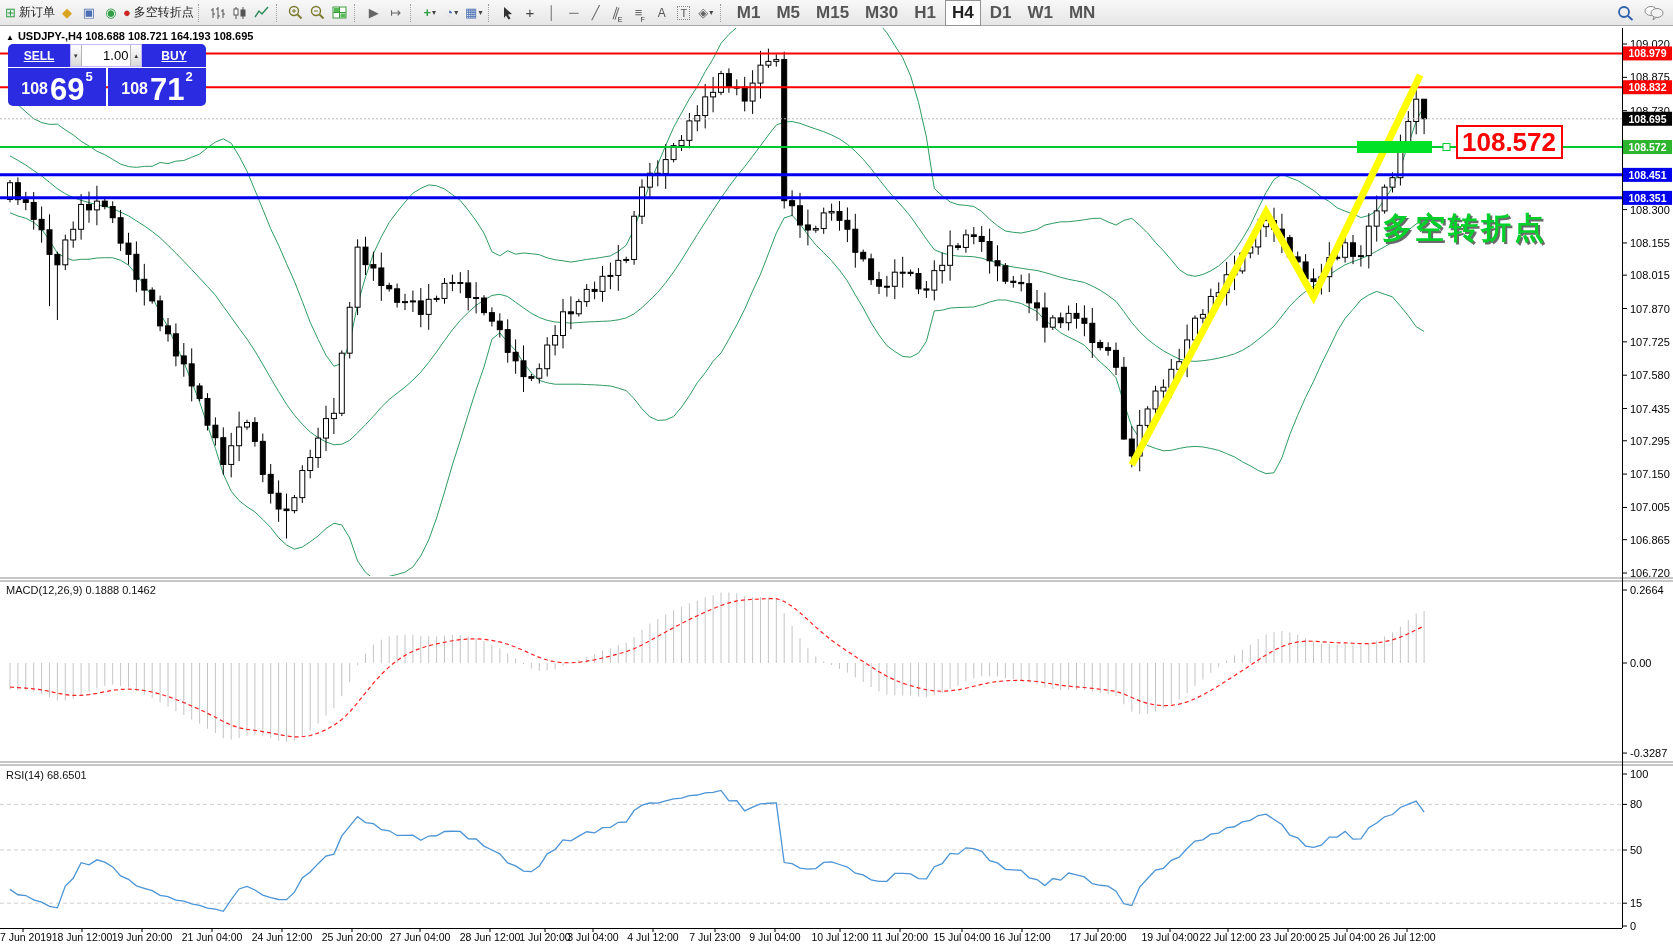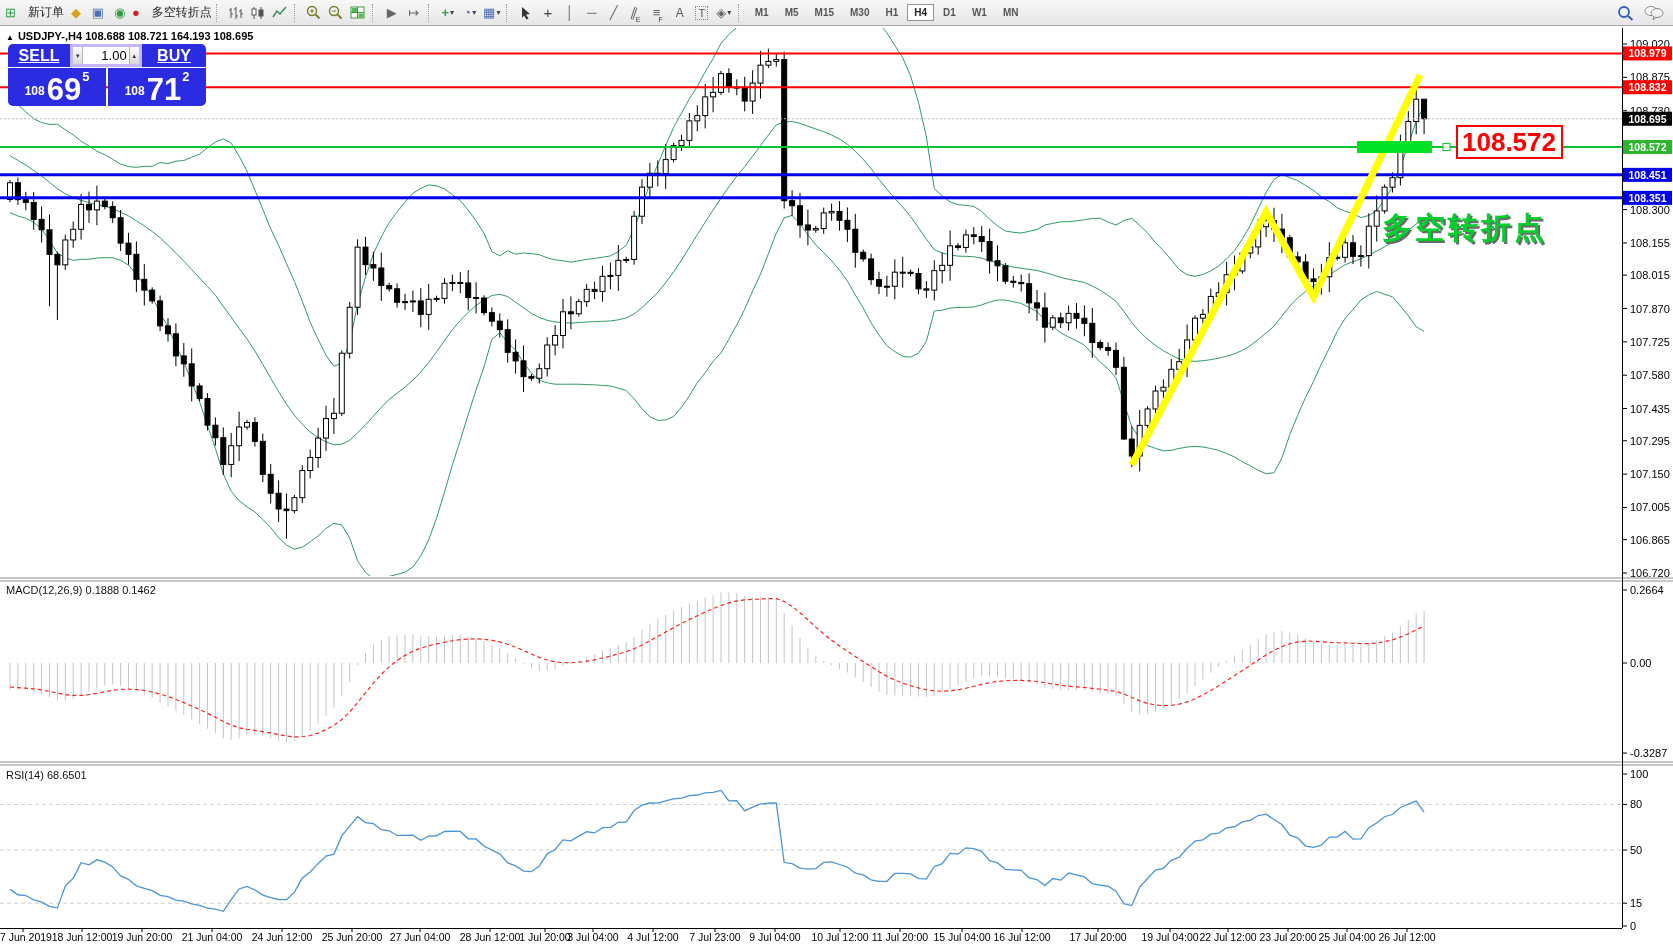--- a/index.html
+++ b/index.html
@@ -4,50 +4,50 @@
 <style>
   html,body{margin:0;padding:0;background:#fff;}
   .stage{position:relative;width:1673px;height:946px;background:#fff;overflow:hidden;
          font-family:"Liberation Sans",sans-serif;-webkit-font-smoothing:antialiased;}
   
   .toolbar{position:absolute;left:0;top:0;width:1673px;height:26px;
            background:linear-gradient(#f8f8f8,#e6e6e6);border-bottom:1px solid #a9a9a9;
            display:flex;align-items:center;padding-left:4px;box-sizing:border-box;z-index:10;}
   .tb{height:20px;min-width:20px;display:inline-flex;align-items:center;justify-content:center;
       margin:0 1px;font-size:13px;color:#555;cursor:default;white-space:nowrap;}
-  .tb .lbl{font-size:12px;color:#222;margin-left:12px;}
+  .tb .lbl{font-size:12px;color:#222;margin-left:3px;}
   .sep{width:5px;height:18px;margin:0 3px;border-left:1px dotted #9f9f9f;}
   .g-green{color:#2f9e44;} .g-gold{color:#d9a520;} .g-blue{color:#4a6fb5;} .g-red{color:#cc2222;}
   .g-gray{color:#666;} .dd{font-size:8px;color:#444;margin-left:1px;}
-  .tf{font-size:10px;font-weight:bold;color:#555;padding:2px 6px;margin:0 1px;border:1px solid transparent;}
+  .tf{font-size:17px;font-weight:bold;color:#555;padding:2px 6px;margin:0 1px;border:1px solid transparent;}
   .tf.active{border:1px solid #949494;background:#fdfdfd;color:#222;border-radius:0;}
   .tb-right{margin-left:auto;margin-right:8px;display:flex;align-items:center;}
   .tool-sub{font-size:7px;color:#333;align-self:flex-end;margin-left:-2px;}
   .boxT{border:1px dotted #888;padding:0 2px;font-size:11px;}
   
   .sym{position:absolute;left:6px;top:30px;font-size:11px;font-weight:bold;color:#000;z-index:6;}
   .sym .tri{font-size:8px;margin-right:4px;}
   
   .widget{position:absolute;left:8px;top:44px;width:198px;z-index:6;font-family:"Liberation Sans",sans-serif;}
   .w-top{display:flex;height:23px;}
-  .btn-sell,.btn-buy{background:#2b2be2;color:#fff;font-size:16px;font-weight:bold;
+  .btn-sell,.btn-buy{background:#2b2be2;color:#fff;font-size:12px;font-weight:bold;
       display:flex;align-items:center;justify-content:center;text-decoration:underline;cursor:pointer;}
   .btn-sell{flex:0 0 62px;border-radius:5px 0 0 0;}
   .btn-buy{flex:1;border-radius:0 5px 0 0;}
-  .vol{flex:0 0 72px;background:#fff;border:3px solid #c4b5fd;display:flex;box-sizing:border-box;}
+  .vol{flex:0 0 72px;background:#fff;border:1px solid #c4b5fd;display:flex;box-sizing:border-box;}
   .vol input{width:100%;border:0;outline:none;text-align:right;font-size:13px;padding:0 2px;
              font-family:"Liberation Sans",sans-serif;}
   .spin{width:15px;background:linear-gradient(#fff,#d8d8d8);border-left:1px solid #b5b5b5;
         font-size:7px;display:flex;align-items:center;justify-content:center;color:#333;cursor:pointer;}
   .spin.left{border-left:0;border-right:1px solid #b5b5b5;}
   .w-prices{display:flex;gap:2px;margin-top:1px;height:38px;}
   .pbox{flex:1;background:#2b2be2;color:#fff;display:flex;align-items:flex-end;justify-content:center;
         padding-bottom:4px;cursor:pointer;}
   .pbox.l{border-radius:0 0 0 5px;} .pbox.r{border-radius:0 0 5px 0;}
-  .p-small{font-size:12px;font-weight:bold;margin:0 2px 4px 0;}
+  .p-small{font-size:16px;font-weight:bold;margin:0 2px 4px 0;}
   .p-big{font-size:31px;font-weight:bold;line-height:25px;margin-top:28px;}
   .p-sup{font-size:13px;font-weight:bold;margin:0 0 18px 1px;}
   svg text{font-family:"Liberation Sans",sans-serif;}
 </style>
 </head>
 <body>
 
 <div class="stage">
 
   <div class="toolbar">

